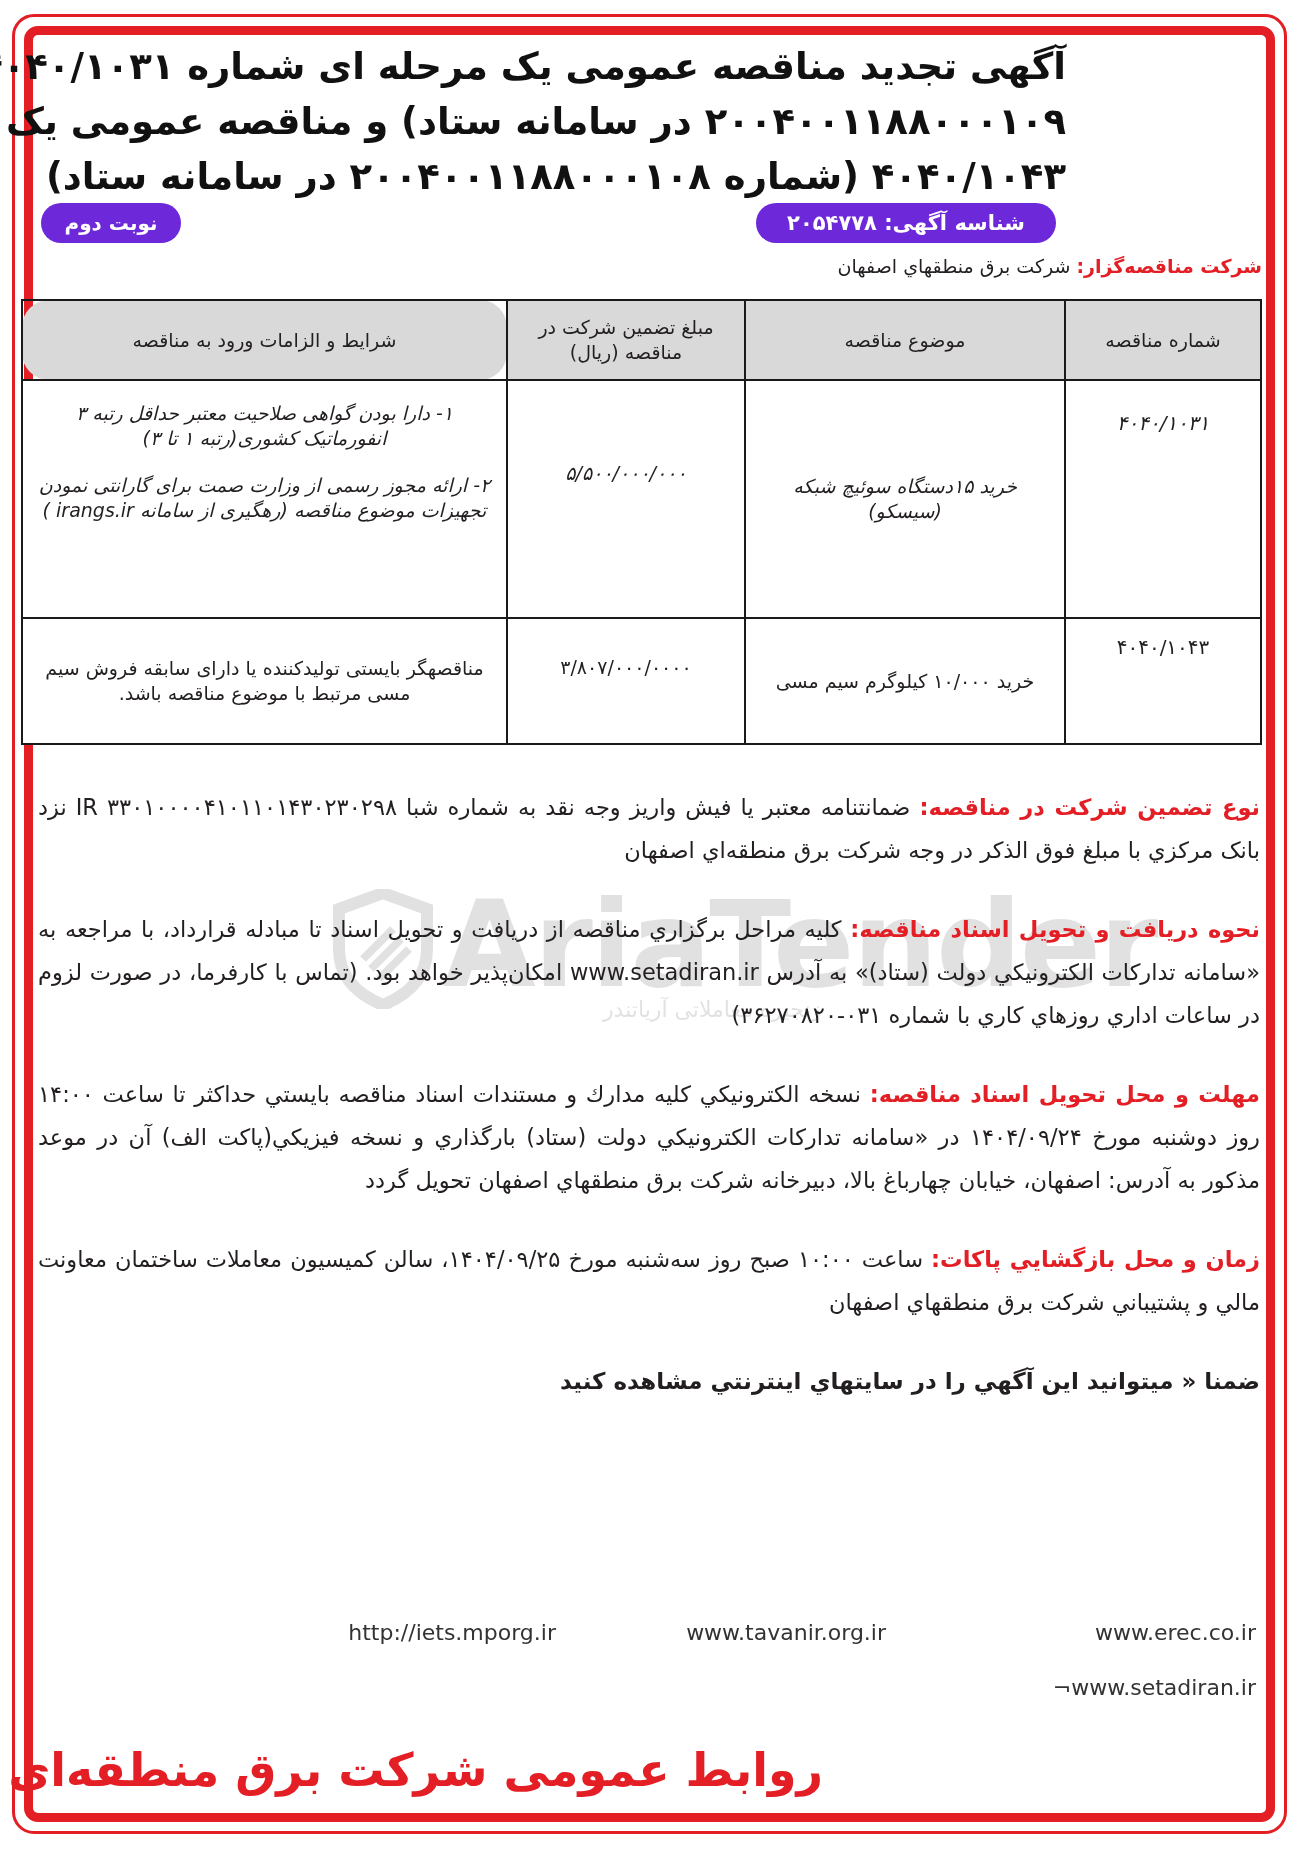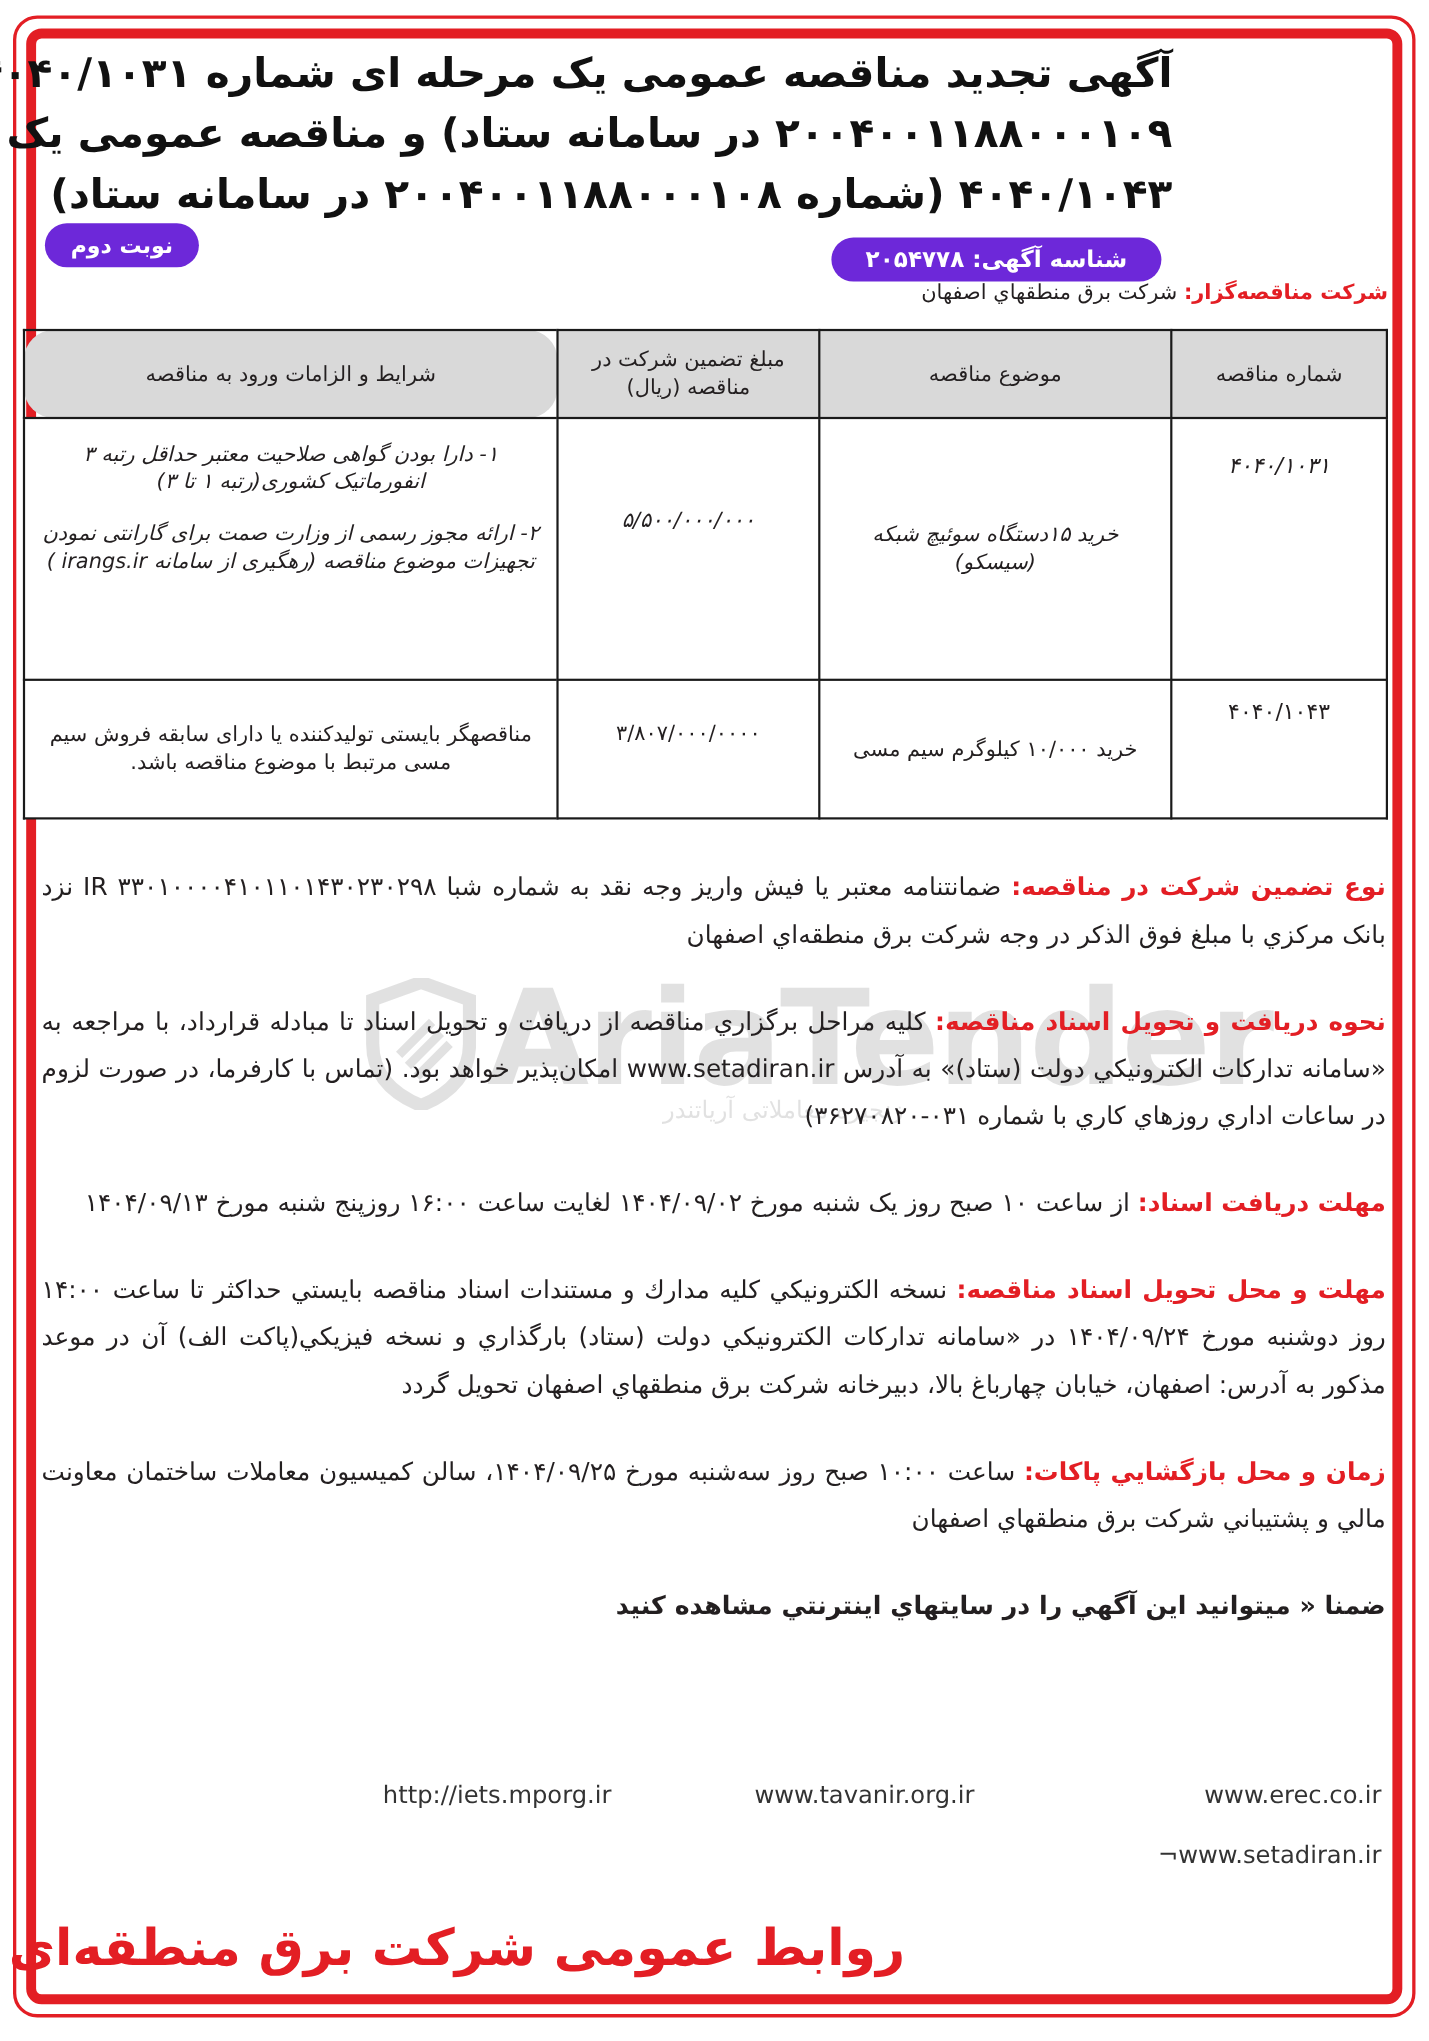--- a/index.html
+++ b/index.html
@@ -27,21 +27,21 @@
       position: absolute; right: 200px; top: 4px; width: 1010px;
       font-family: "DejaVu Sans", sans-serif; font-weight: bold; font-size: 37px; line-height: 55px;
       color: #111; text-align: right;
     }
     .headline span { display: block; white-space: nowrap; }
 
     .pill {
       position: absolute; background: #6d28d9; color: #fff; font-weight: bold;
       border-radius: 22px; text-align: center; white-space: nowrap;
     }
-    .pill-id { right: 210px; top: 181px; width: 300px; height: 40px; line-height: 40px; font-size: 21px; }
+    .pill-id { right: 210px; top: 168px; width: 300px; height: 40px; line-height: 40px; font-size: 21px; }
     .pill-round { left: 8px; top: 168px; width: 140px; height: 40px; line-height: 40px; font-size: 20px; }
 
     .company-line { position: absolute; right: 4px; top: 220px; font-size: 19px; white-space: nowrap; }
     .red-label { color: #e31e24; font-weight: bold; }
 
     
     .tbl {
       position: absolute; right: 4px; top: 264px; width: 1225px;
       border-collapse: collapse; table-layout: fixed; font-size: 19px; line-height: 25px;
     }
@@ -156,24 +156,20 @@
   <div class="body-text">
     <p class="para">
       <span class="red-label">نوع تضمین شرکت در مناقصه:</span>
       <span>ضمانتنامه معتبر یا فیش واریز وجه نقد به شماره شبا IR ۳۳۰۱۰۰۰۰۴۱۰۱۱۰۱۴۳۰۲۳۰۲۹۸ نزد بانک مرکزي با مبلغ فوق الذکر در وجه شرکت برق منطقه‌اي اصفهان</span>
     </p>
     <p class="para">
       <span class="red-label">نحوه دریافت و تحویل اسناد مناقصه:</span>
       <span>کلیه مراحل برگزاري مناقصه از دریافت و تحویل اسناد تا مبادله قرارداد، با مراجعه به «سامانه تدارکات الکترونیکي دولت (ستاد)» به آدرس www.setadiran.ir امکان‌پذیر خواهد بود. (تماس با کارفرما، در صورت لزوم در ساعات اداري روزهاي کاري با شماره ۰۳۱-۳۶۲۷۰۸۲۰)</span>
     </p>
     <p class="para">
-      <span class="red-label">مهلت دریافت اسناد:</span>
-      <span>از ساعت ۱۰ صبح روز یک شنبه مورخ ۱۴۰۴/۰۹/۰۲ لغایت ساعت ۱۶:۰۰ روزپنج شنبه مورخ ۱۴۰۴/۰۹/۱۳</span>
-    </p>
-    <p class="para">
       <span class="red-label">مهلت و محل تحویل اسناد مناقصه:</span>
       <span>نسخه الکترونیکي کلیه مدارك و مستندات اسناد مناقصه بایستي حداکثر تا ساعت ۱۴:۰۰ روز دوشنبه مورخ ۱۴۰۴/۰۹/۲۴ در «سامانه تدارکات الکترونیکي دولت (ستاد) بارگذاري و نسخه فیزیکي(پاکت الف) آن در موعد مذکور به آدرس: اصفهان، خیابان چهارباغ بالا، دبیرخانه شرکت برق منطقهاي اصفهان تحویل گردد</span>
     </p>
     <p class="para">
       <span class="red-label">زمان و محل بازگشایي پاکات:</span>
       <span>ساعت ۱۰:۰۰ صبح روز سه‌شنبه مورخ ۱۴۰۴/۰۹/۲۵، سالن کمیسیون معاملات ساختمان معاونت مالي و پشتیباني شرکت برق منطقهاي اصفهان</span>
     </p>
     <p class="para note-bold">ضمنا « میتوانید این آگهي را در سایتهاي اینترنتي مشاهده کنید</p>
   </div>
 

